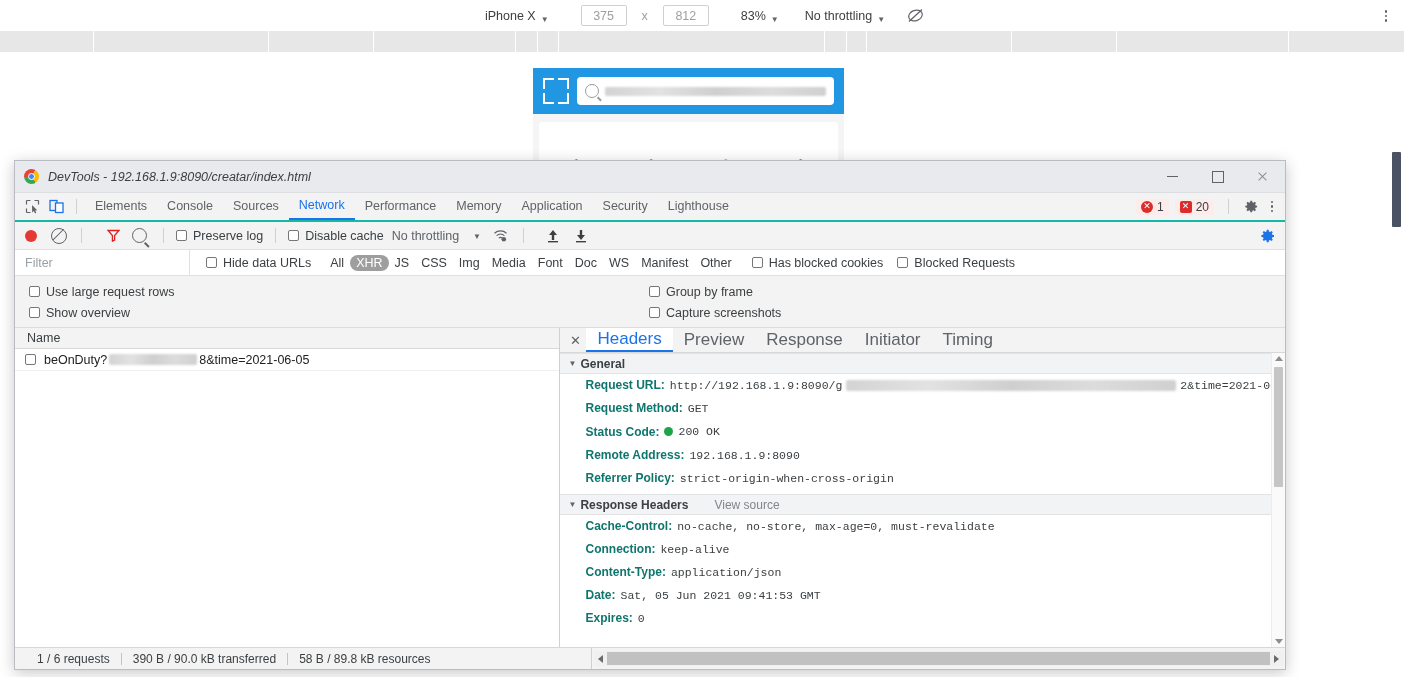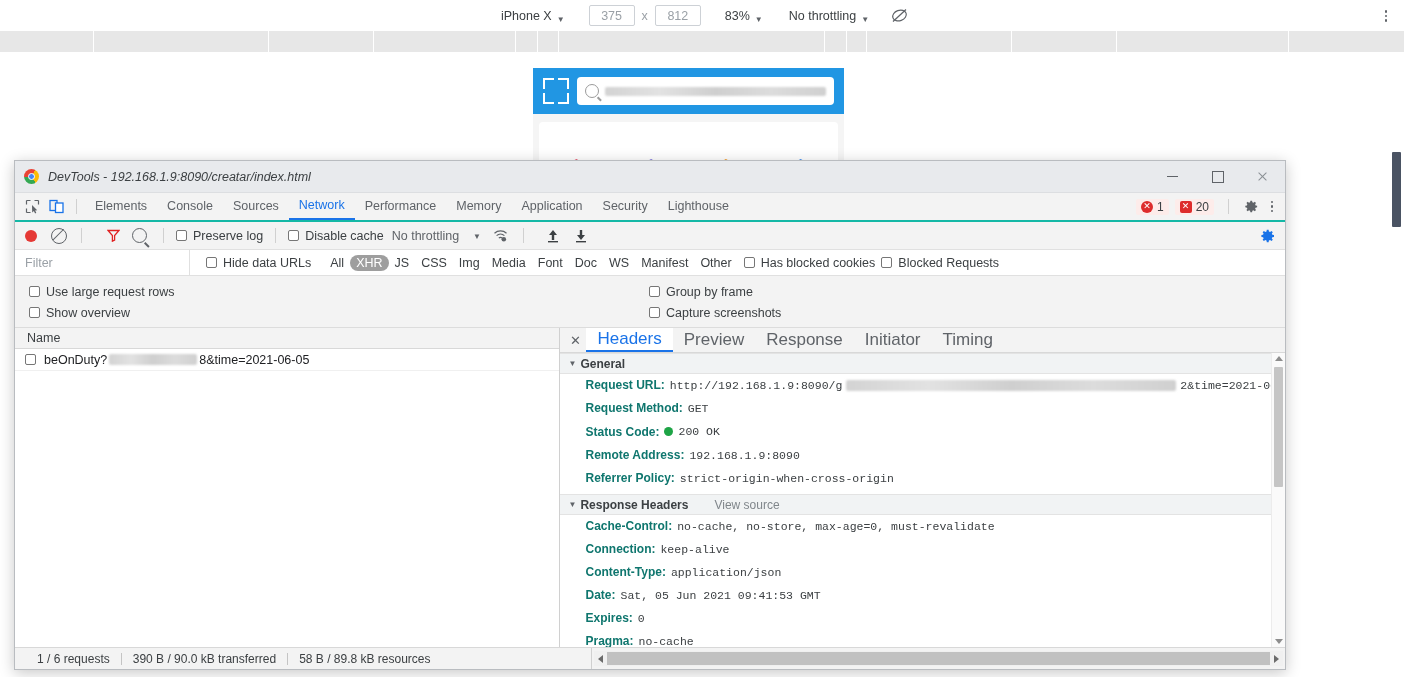--- a/index.html
+++ b/index.html
@@ -19,21 +19,21 @@
   }
   #device-bar .grp{display:flex;align-items:center;gap:0;}
   .dv-select{
     display:flex;align-items:flex-end;gap:5px;color:#3c4043;font-size:12.5px;
     padding:2px 6px;cursor:default;
   }
   .caret{font-size:8px;line-height:1;color:#5f6368;transform:translateY(1px);}
   .dim-box{
     width:44px;height:19px;border:1px solid #cdd1d6;border-radius:2px;
     display:flex;align-items:center;justify-content:center;
-    color:#9aa0a6;font-size:12.5px;background:#fff;margin:0 4px;
+    color:#9aa0a6;font-size:12.5px;background:#fff;margin:0 12px;
   }
   .dim-x{color:#9aa0a6;font-size:12.5px;margin:0 3px;}
   .sep-sp{width:14px;}
   #throttle-icon{
     width:20px;height:20px;margin-left:14px;display:flex;align-items:center;justify-content:center;
     color:#5f6368;
   }
   #device-menu-dots{
     position:absolute;right:10px;top:8px;width:16px;height:16px;
     display:flex;flex-direction:column;align-items:center;justify-content:center;gap:2px;
@@ -164,21 +164,21 @@
   }
   #filter-input{
     width:175px;height:25px;border:none;outline:none;box-sizing:border-box;
     padding-left:10px;font-size:12.5px;color:#3c4043;background:transparent;
     font-family:"Liberation Sans",sans-serif;border-right:1px solid #e0e0e0;
   }
   #filter-input::placeholder{color:#9aa0a6;}
   #filter-row .ftypes{display:flex;align-items:center;gap:0;margin-left:13px;}
   .ftype{font-size:12.5px;color:#3c4043;padding:1px 6px;border-radius:8px;cursor:default;white-space:nowrap;}
   .ftype.sel{background:#9e9e9e;color:#fff;}
-  #filter-row .cbl{margin-left:6px;}
+  #filter-row .cbl{margin-left:14px;}
 
   #opts{background:#f3f3f3;border-bottom:1px solid #dcdcdc;flex:0 0 auto;padding:5px 0 4px;}
   .opt-line{display:flex;align-items:center;height:21px;}
   .opt-line .left{margin-left:14px;width:620px;}
   .opt-line .right{margin-left:0;}
 
   #panes{flex:1 1 auto;display:flex;min-height:0;}
   #left-pane{width:554px;border-right:1px solid #d0d0d0;display:flex;flex-direction:column;min-width:0;}
   #name-head{
     height:20px;background:#f3f3f3;border-bottom:1px solid #d8d8d8;
@@ -568,24 +568,20 @@
           <span class="hval">application/json</span>
         </div>
         <div class="hrow">
           <span class="hkey">Date:</span>
           <span class="hval">Sat, 05 Jun 2021 09:41:53 GMT</span>
         </div>
         <div class="hrow">
           <span class="hkey">Expires:</span>
           <span class="hval">0</span>
         </div>
-        <div class="hrow">
-          <span class="hkey">Pragma:</span>
-          <span class="hval">no-cache</span>
-        </div>
 
         <div id="detail-vscroll">
           <span class="vs-arrow vs-up"></span>
           <div class="thumb"></div>
           <span class="vs-arrow vs-dn"></span>
         </div>
       </div>
     </div>
   </div>
 

